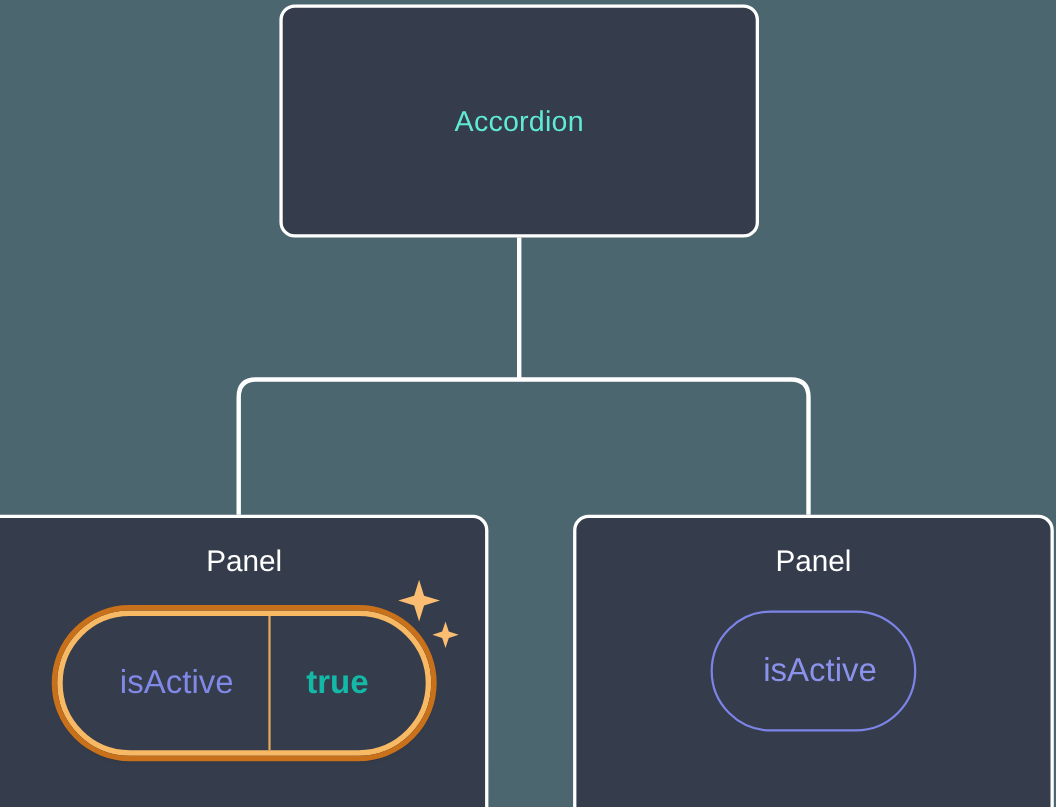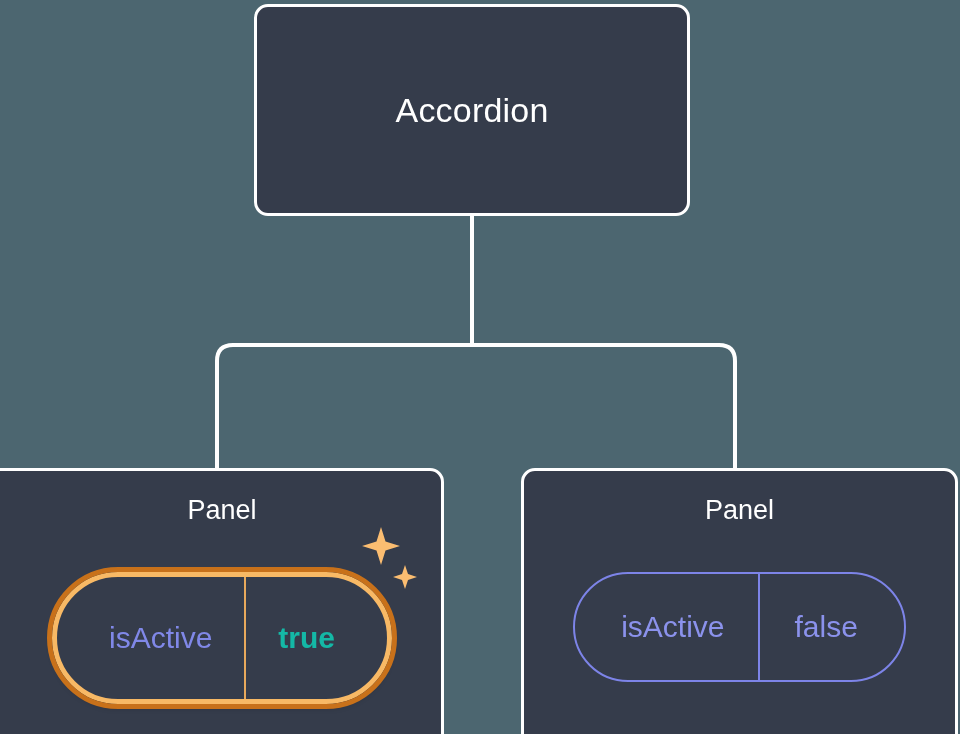--- a/index.html
+++ b/index.html
@@ -49,22 +49,22 @@
     left: 254px;
     top: 4px;
     width: 436px;
     height: 212px;
     display: flex;
     align-items: center;
     justify-content: center;
   }
 
   .node-title-root {
-    color: #ffffff;
-    font-size: 34px;
+    color: #5eead4;
+    font-size: 26px;
     font-weight: 400;
     letter-spacing: 0.2px;
     line-height: 1;
   }
 
   
   .panel-card {
     top: 468px;
     height: 300px;           
     padding-top: 26px;
@@ -101,21 +101,20 @@
 
   #panel-left .pill-wrap { padding-left: 18px; }
 
   .pill {
     display: flex;
     align-items: stretch;
     height: 110px;
     border-radius: 55px;
     border: 2px solid #7D84E8;
     background: transparent;
-    margin-top: 17px;
   }
 
   .pill-cell {
     display: flex;
     align-items: center;
     justify-content: center;
     color: #8B92EC;
     font-size: 30px;
     font-weight: 400;
     line-height: 1;
@@ -188,18 +187,17 @@
     </div>
   </div>
 
   <div class="card panel-card" id="panel-right">
 
     <span class="node-title">Panel</span>
 
     <div class="pill-wrap">
       <div class="pill">
         <span class="pill-cell pill-key">isActive</span>
-        <span class="pill-cell pill-value">false</span>
       </div>
     </div>
   </div>
 
 </div>
 
 </body></html>

